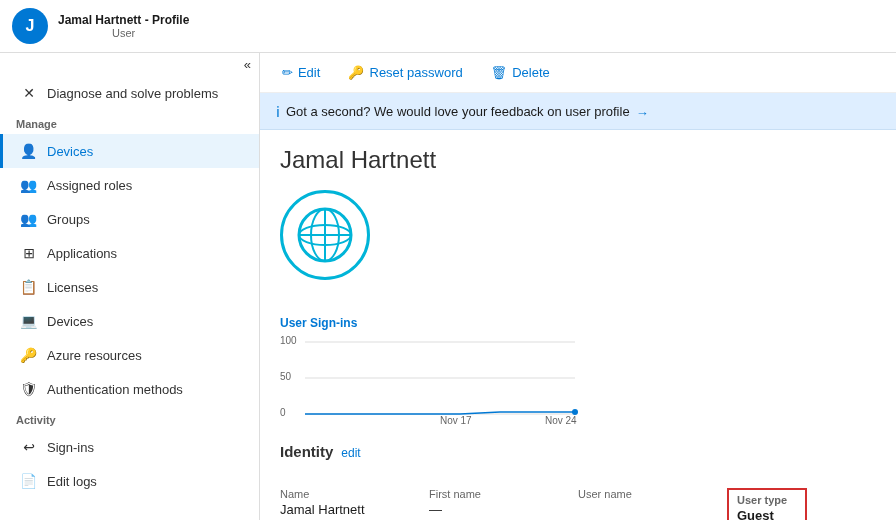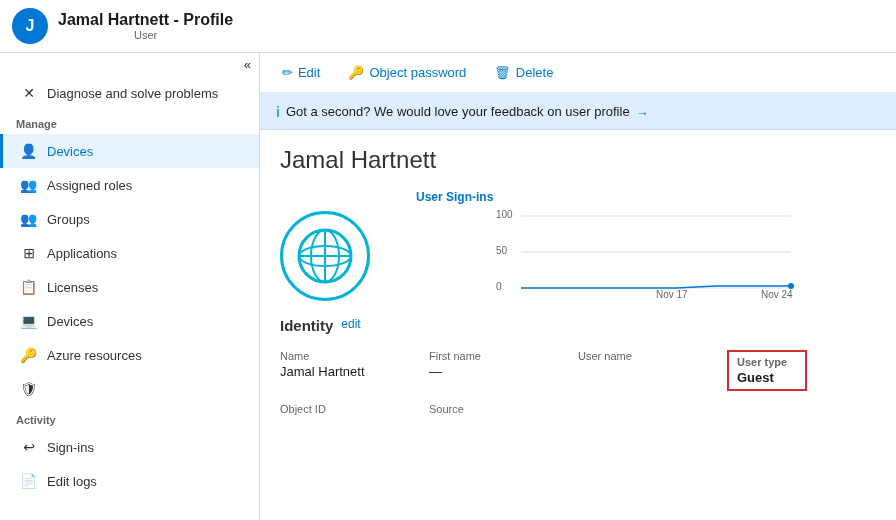--- a/index.html
+++ b/index.html
@@ -7,21 +7,21 @@
 
     .title-bar {
       display: flex; align-items: center; padding: 8px 12px; border-bottom: 1px solid #ddd;
       background: #fff; min-height: 48px;
     }
     .title-avatar {
       width: 36px; height: 36px; border-radius: 50%; background: #0078d4;
       display: flex; align-items: center; justify-content: center; color: #fff; font-size: 16px; font-weight: bold; margin-right: 10px; flex-shrink: 0;
     }
     .title-text-block {}
-    .title-main { font-size: 16px; font-weight: 600; color: #1a1a1a; }
+    .title-main { font-size: 12px; font-weight: 600; color: #1a1a1a; }
     .title-sub { font-size: 11px; color: #666; text-align: center; }
 
     .main-layout { display: flex; flex: 1; overflow: hidden; }
 
     .sidebar {
       width: 260px; min-width: 260px; border-right: 1px solid #ddd;
       background: #fff; overflow-y: auto; padding-bottom: 8px;
     }
     .sidebar-section-header {
       font-size: 11px; color: #666; padding: 8px 16px 4px 16px; text-transform: none; font-weight: 600;
@@ -51,31 +51,31 @@
       background: #deeeff; padding: 8px 16px; font-size: 13px; color: #1a1a1a;
       display: flex; align-items: center; gap: 6px; border-bottom: 1px solid #c8dff5;
     }
     .info-banner .info-icon { color: #0078d4; font-size: 15px; }
     .info-banner a { color: #0078d4; text-decoration: none; }
 
     .profile-content { padding: 16px 20px; flex: 1; }
 
     .user-name-heading { font-size: 24px; font-weight: 300; margin-bottom: 16px; }
 
-    .profile-top-row { display: flex; align-items: flex-end; gap: 46px; }
+    .profile-top-row { display: flex; align-items: flex-start; gap: 36px; flex-direction: column; }
     .avatar-globe {
       width: 90px; height: 90px; border-radius: 50%; border: 3px solid #00b4d8;
       display: flex; align-items: center; justify-content: center; flex-shrink: 0;
     }
     .chart-area { flex: 1; min-width: 0; }
     .chart-title { color: #0078d4; font-size: 12px; font-weight: 600; margin-bottom: 4px; }
     .chart-svg { width: 100%; }
 
     .identity-section { margin-top: 16px; }
-    .identity-header { display: flex; align-items: flex-start; gap: 8px; margin-bottom: 12px; }
+    .identity-header { display: flex; align-items: flex-end; gap: 8px; margin-bottom: 24px; }
     .identity-title { font-size: 15px; font-weight: 600; }
     .identity-edit { color: #0078d4; font-size: 12px; cursor: pointer; }
 
     .identity-grid { display: grid; grid-template-columns: 1fr 1fr 1fr 1fr; gap: 0; }
     .identity-field { padding: 4px 0 8px 0; }
     .field-label { font-size: 11px; color: #666; margin-bottom: 2px; }
     .field-value { font-size: 13px; color: #1a1a1a; }
 
     .highlighted-field {
       border: 2px solid #d32f2f; padding: 4px 8px; display: inline-block; min-width: 80px; font-weight: bold;
@@ -129,20 +129,21 @@
     <div class="sidebar-item">
       <span class="icon">💻</span>
       <span>Devices</span>
     </div>
     <div class="sidebar-item">
       <span class="icon">🔑</span>
       <span>Azure resources</span>
     </div>
     <div class="sidebar-item">
       <span class="icon">🛡</span>
+      <span>Authentication methods</span>
     </div>
 
     <div class="sidebar-section-header">Activity</div>
     <div class="sidebar-item">
       <span class="icon">↩</span>
       <span>Sign-ins</span>
     </div>
     <div class="sidebar-item">
       <span class="icon">📄</span>
       <span>Edit logs</span>
@@ -151,21 +152,21 @@
 
   <div class="content">
 
     <div class="toolbar">
       <button class="toolbar-btn">
         <span>✏</span>
         <span>Edit</span>
       </button>
       <button class="toolbar-btn">
         <span>🔑</span>
-        <span>Object password</span>
+        <span>Reset password</span>
       </button>
       <button class="toolbar-btn">
         <span>🗑</span>
         <span>Delete</span>
       </button>
     </div>
 
     <div class="info-banner">
       <span class="info-icon">ℹ</span>
       <span>Got a second? We would love your feedback on user profile</span>

